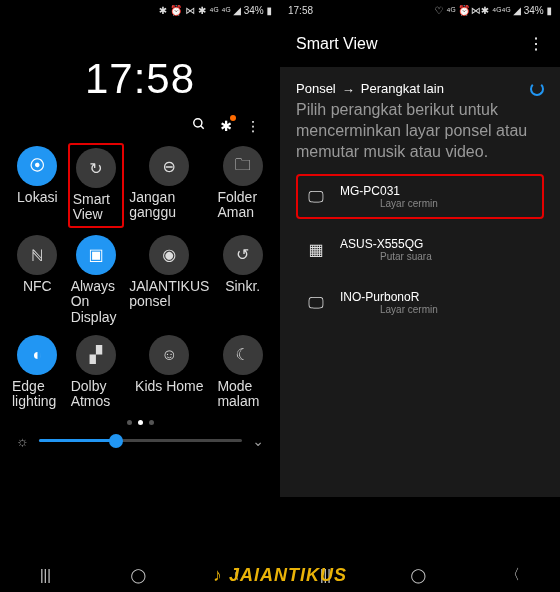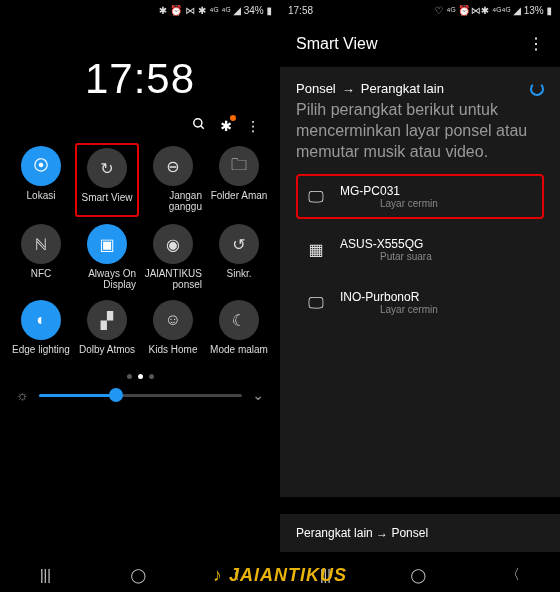--- a/index.html
+++ b/index.html
@@ -12,21 +12,21 @@
 .big-clock { font-size: 42px; font-weight: 300; letter-spacing: 1px; }
 .date { font-size: 13px; color: #ccc; margin-top: 2px; }
 .actions { display: flex; justify-content: flex-end; align-items: center; gap: 14px; padding: 14px 20px 6px; }
 .action-icon { font-size: 14px; color: #fff; position: relative; }
 .badge { position: absolute; top: -3px; right: -4px; background: #ff6b00; width: 6px; height: 6px; border-radius: 50%; }
 .tiles { display: grid; grid-template-columns: repeat(4, 1fr); gap: 10px 8px; padding: 6px 12px; }
 .tile { display: flex; flex-direction: column; align-items: center; gap: 4px; }
 .tile-circle { width: 40px; height: 40px; border-radius: 50%; display: flex; align-items: center; justify-content: center; font-size: 16px; }
 .tile-on { background: #2196f3; color: #fff; }
 .tile-off { background: #3a3a3a; color: #ddd; }
-.tile-label { font-size: 10px; text-align: right; color: #ddd; line-height: 1.1; min-height: 20px; }
+.tile-label { font-size: 14px; text-align: left; color: #ddd; line-height: 1.1; min-height: 20px; }
 .highlight-box { border: 2px solid #e40000; border-radius: 3px; }
 .tile.highlight-box { padding: 3px; margin: -3px; }
 .dots { display: flex; justify-content: center; gap: 6px; margin-top: 4px; }
 .dot { width: 5px; height: 5px; border-radius: 50%; background: #555; }
 .dot.active { background: #fff; }
 .brightness { display: flex; align-items: center; gap: 10px; padding: 8px 16px 4px; }
 .bright-icon { font-size: 14px; color: #999; }
 .bright-track { flex: 1; height: 3px; background: #444; border-radius: 2px; position: relative; }
 .bright-fill { position: absolute; left: 0; top: 0; height: 100%; background: #2196f3; width: 38%; border-radius: 2px; }
 .bright-thumb { position: absolute; left: 38%; top: 50%; transform: translate(-50%, -50%); width: 14px; height: 14px; border-radius: 50%; background: #2196f3; }
@@ -136,21 +136,21 @@
     <div class="navbar">
       <span class="nav-btn">|||</span>
       <span class="nav-btn">◯</span>
       <span class="nav-btn">〈</span>
     </div>
   </div>
 
   <div class="screen screen2">
     <div class="statusbar">
       <span>17:58</span>
-      <span>♡ ⁴ᴳ   ⏰⋈✱ ⁴ᴳ⁴ᴳ ◢ 13% ▮</span>
+      <span>♡ ⁴ᴳ   ⏰⋈✱ ⁴ᴳ⁴ᴳ ◢ 34% ▮</span>
     </div>
     <div class="header-row">
       <span class="header-title">Smart View</span>
       <span class="menu-dots">⋮</span>
     </div>
     <div class="section" style="min-height:430px;">
       <div class="section-title">
         <span>Ponsel</span>
         <span>→</span>
         <span>Perangkat lain</span>
@@ -175,25 +175,20 @@
           <div class="device">
             <div class="dev-icon">🖵</div>
             <div class="dev-text">
               <div class="dev-name">INO-PurbonoR</div>
               <div class="dev-sub">Layar cermin</div>
             </div>
           </div>
         </div>
     </div>
 
-    <div class="section-bottom">
-      <span>Perangkat lain</span>
-      <span> → </span>
-      <span>Ponsel</span>
-    </div>
     <div class="navbar">
       <span class="nav-btn">|||</span>
       <span class="nav-btn">◯</span>
       <span class="nav-btn">〈</span>
     </div>
   </div>
 </div>
 
 <div class="watermark">
   ♪ <span>JAlANTIKUS</span>

